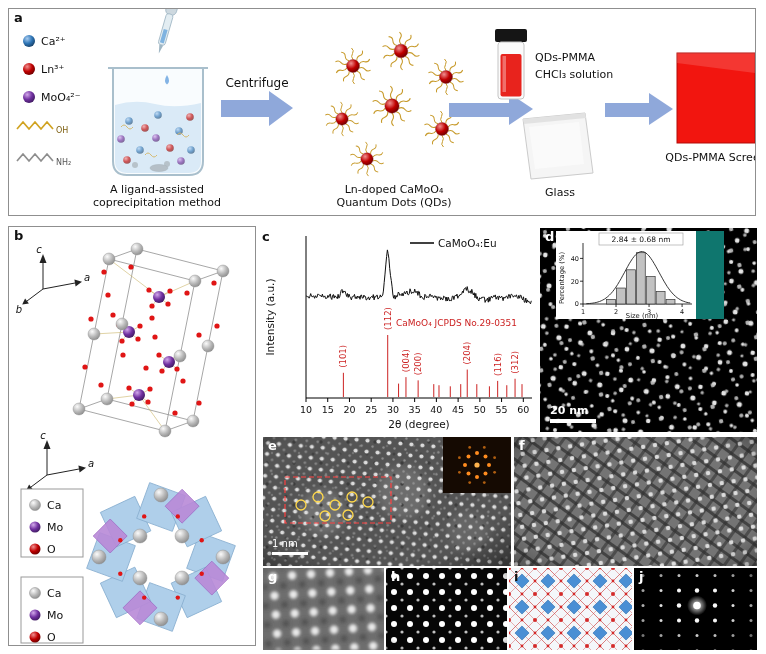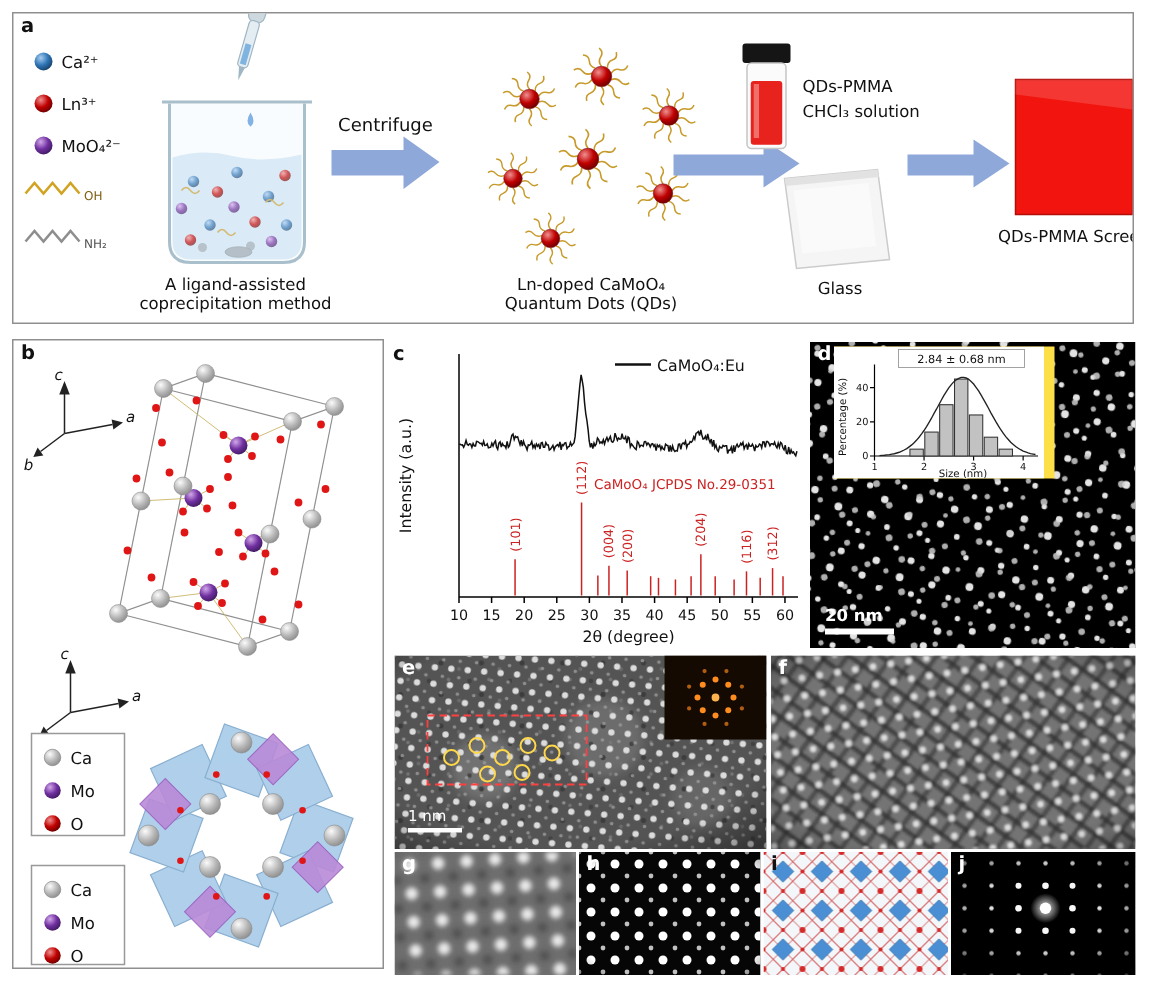--- a/index.html
+++ b/index.html
@@ -5,21 +5,21 @@
   *{margin:0;padding:0;box-sizing:border-box}
   html,body{width:766px;height:654px;background:#fff;font-family:"DejaVu Sans","Liberation Sans",sans-serif}
   body{position:relative;overflow:hidden}
   .panel{position:absolute}
   .boxed{border:1px solid #8f8f8f;background:#fff}
   .plabel{position:absolute;left:5px;top:2px;font-size:13px;font-weight:bold;z-index:6;line-height:1}
   .light{color:#fff}
   .dark{color:#111}
   svg{display:block}
   text{font-family:"DejaVu Sans","Liberation Sans",sans-serif}
-  #hist-inset{position:absolute;left:16px;top:3px;width:147px;height:88px;z-index:5;background:#fde047}
+  #hist-inset{position:absolute;left:16px;top:3px;width:168px;height:88px;z-index:5;background:#0f766e}
 </style>
 </head>
 <body>
 
 <div class="panel boxed" id="panel-a" style="left:8px;top:8px;width:748px;height:208px">
   <span class="plabel dark">a</span>
   <svg width="746" height="206" viewBox="0 0 746 206">
     <defs>
       <radialGradient id="gB" cx="35%" cy="30%" r="75%">
         <stop offset="0%" stop-color="#a8ccf0"></stop>

